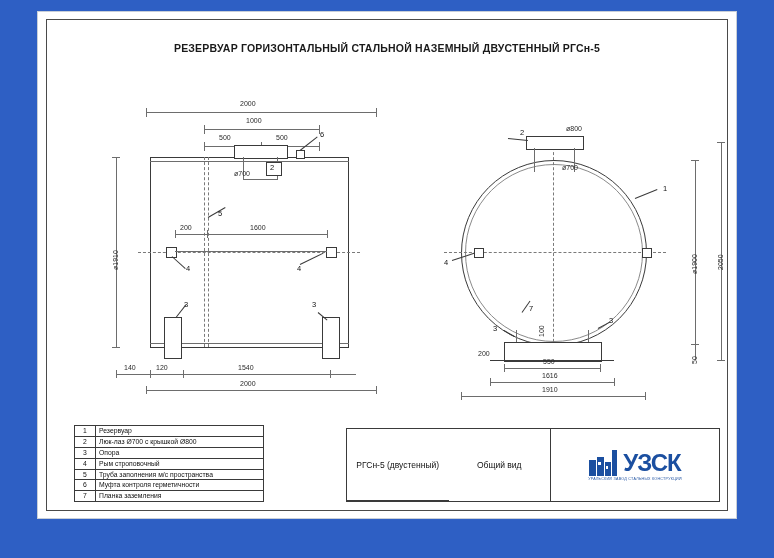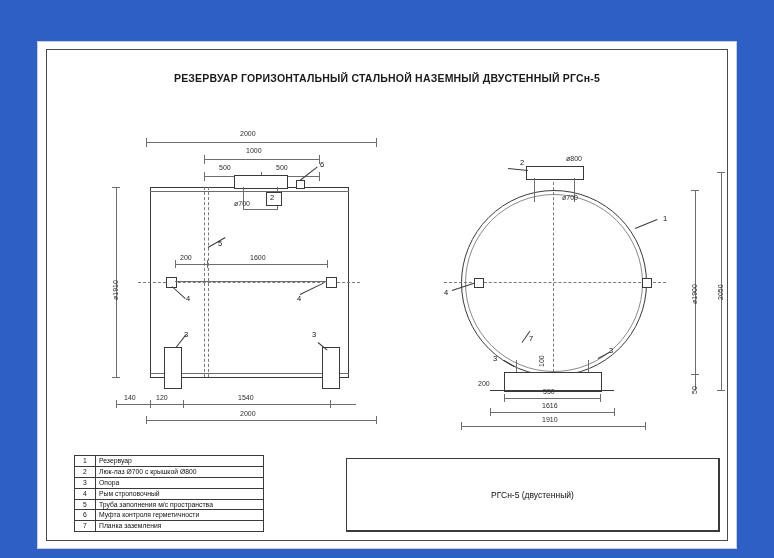--- a/index.html
+++ b/index.html
@@ -4,21 +4,21 @@
 <style>
   html,body{margin:0;padding:0;}
   body{
     width:774px;height:558px;
     background:#2e5fc4;
     font-family:"Liberation Sans", sans-serif;
     overflow:hidden;
   }
   #sheet{
     position:absolute;
-    left:38px;top:42px;
+    left:38px;top:12px;
     width:698px;height:506px;
     background:#ffffff;
     box-shadow:0 0 0 1px #c8cfd8;
   }
   #frame{
     position:absolute;
     left:8px;top:7px;right:8px;bottom:7px;
     border:1px solid #4a4a4a;
   }
   .ttl{
@@ -283,15 +283,32 @@
       <tr>
           <td class="n">7</td>
           <td>Планка заземления</td>
         </tr>
     </tbody>
   </table>
 
   <div id="titleblock">
     <div id="tb-left">
       <div>РГСн-5 (двустенный)</div>
+      <div>Общий вид</div>
+    </div>
+    <div id="tb-right">
+      <div class="logo-row">
+        <span class="logo-mark">
+          <svg width="30" height="26" viewBox="0 0 30 26" xmlns="http://www.w3.org/2000/svg">
+            <rect x="0" y="10" width="7" height="16" fill="#1b4fa0"></rect>
+            <rect x="8" y="7" width="7" height="19" fill="#1b4fa0"></rect>
+            <rect x="16" y="12" width="6" height="14" fill="#1b4fa0"></rect>
+            <rect x="23" y="0" width="5" height="26" fill="#1b4fa0"></rect>
+            <rect x="9" y="12" width="3" height="3" fill="#ffffff"></rect>
+            <rect x="17" y="16" width="2" height="3" fill="#ffffff"></rect>
+          </svg>
+        </span>
+        <span class="logo-text">УЗСК</span>
+      </div>
+      <div class="logo-sub">УРАЛЬСКИЙ ЗАВОД СТАЛЬНЫХ КОНСТРУКЦИЙ</div>
     </div>
   </div>
 </div>
 
 </body></html>

